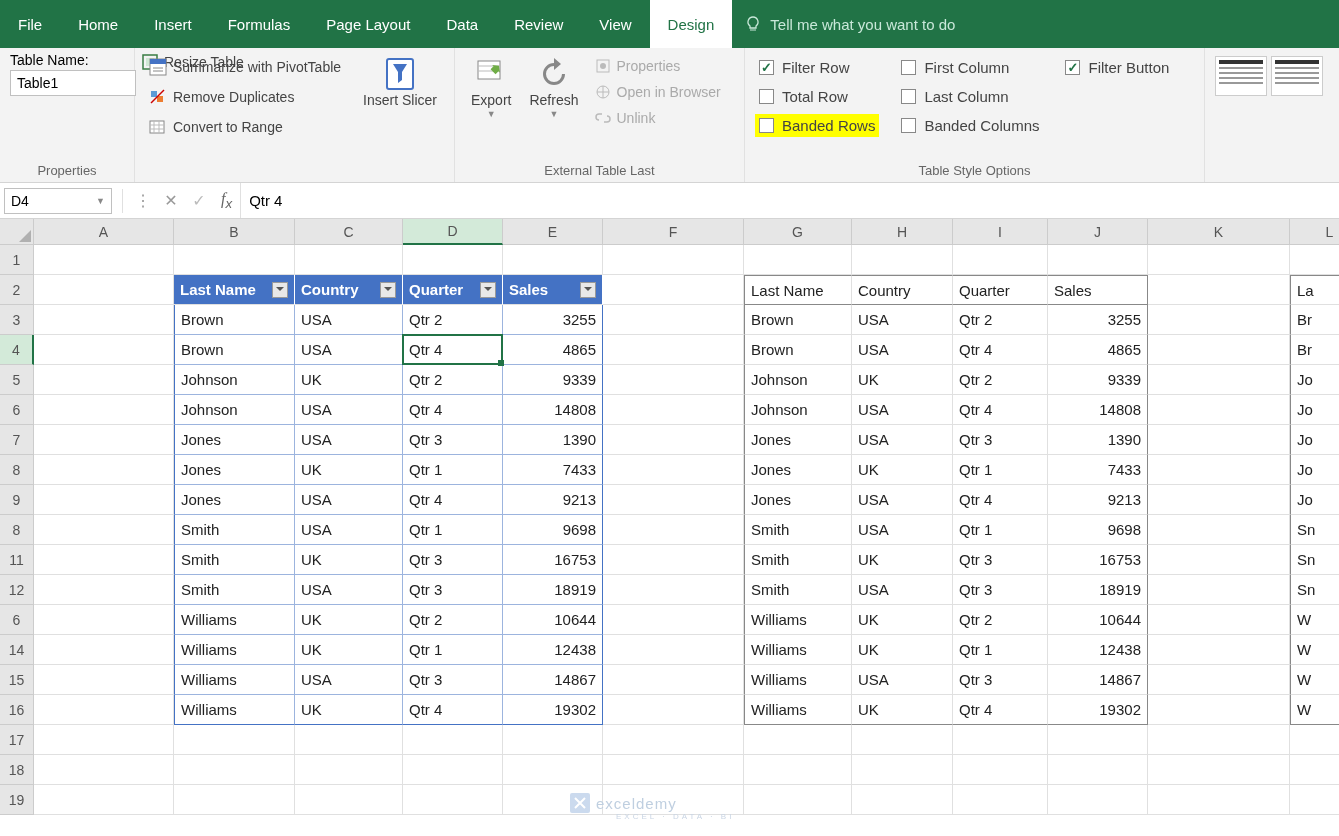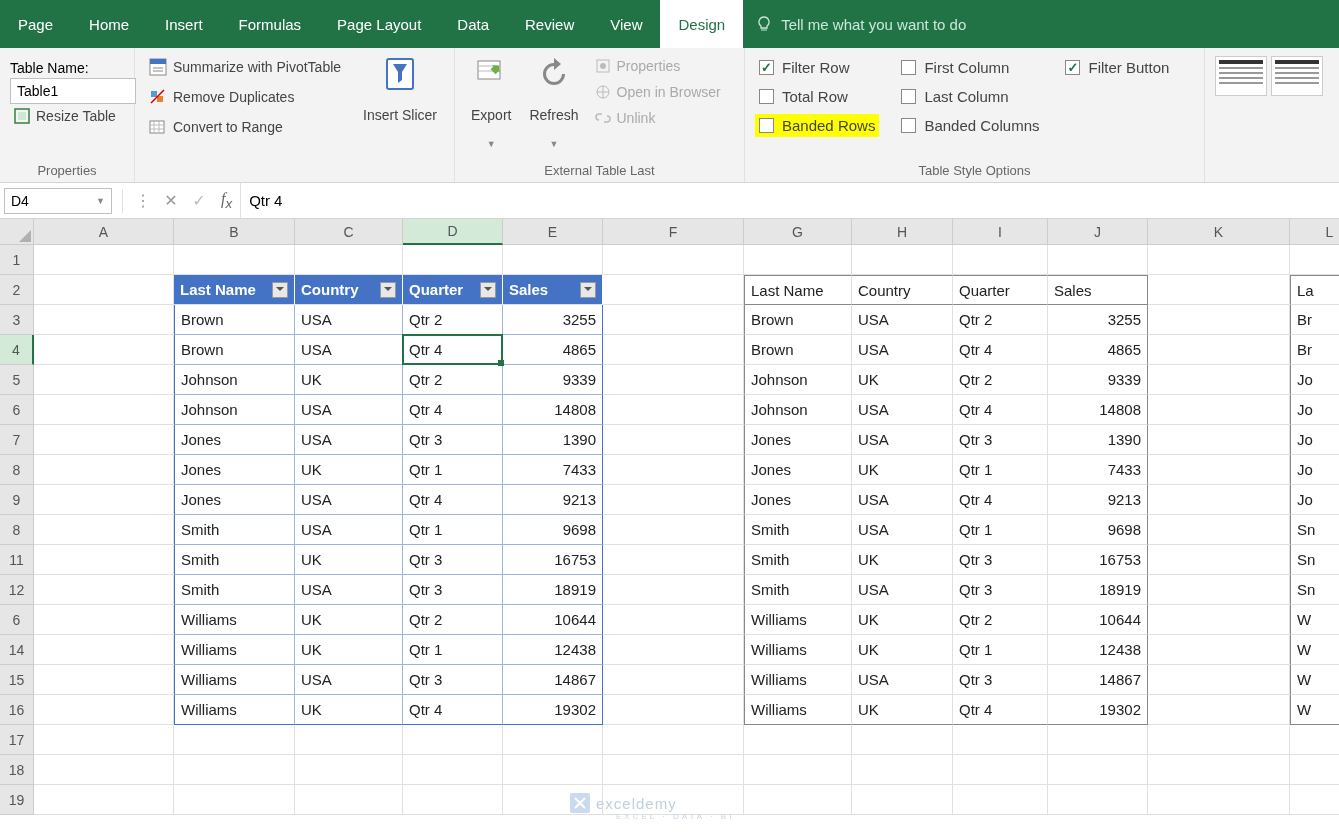--- a/index.html
+++ b/index.html
@@ -15,21 +15,21 @@
 
 .ribbon { height: 135px; background: #f3f3f3; border-bottom: 1px solid #d4d4d4; display: flex; }
 .ribbon-group { border-right: 1px solid #e1e1e1; padding: 4px 10px 2px 10px; display: flex; flex-direction: column; justify-content: space-between; }
 .group-label { text-align: center; font-size: 13px; color: #666; padding: 2px 0; }
 .group-content { flex: 1; display: flex; align-items: flex-start; gap: 6px; }
 
 .prop-col { display: flex; flex-direction: column; gap: 2px; font-size: 14px; }
 .table-name-input { width: 126px; height: 26px; border: 1px solid #c0c0c0; padding: 2px 6px; font-size: 14px; }
 .ribbon-btn { display: flex; align-items: center; gap: 6px; font-size: 14px; color: #444; padding: 2px 4px; cursor: pointer; white-space: nowrap; }
 .ribbon-btn.disabled { color: #aaa; }
-.big-btn { display: flex; flex-direction: column; align-items: center; gap: 15px; font-size: 14px; color: #444; padding: 4px 6px; cursor: pointer; text-align: center; line-height: 1.2; }
+.big-btn { display: flex; flex-direction: column; align-items: center; gap: 0; font-size: 14px; color: #444; padding: 4px 6px; cursor: pointer; text-align: center; line-height: 1.2; }
 .big-icon { width: 36px; height: 36px; display: flex; align-items: center; justify-content: center; }
 
 .checkbox-row { display: flex; align-items: center; gap: 8px; font-size: 15px; color: #444; padding: 3px 4px; cursor: pointer; white-space: nowrap; }
 .checkbox { width: 15px; height: 15px; border: 1px solid #888; display: flex; align-items: center; justify-content: center; background: #fff; }
 .checkbox.checked::after { content: '✓'; font-size: 13px; color: #217346; font-weight: bold; line-height: 1; }
 .hl { background: #ffff00; }
 
 .style-gallery { display: flex; align-items: flex-start; gap: 4px; padding-top: 4px; }
 .style-thumb { width: 52px; height: 40px; border: 1px solid #ccc; background: #fff; position: relative; }
 .style-thumb .tl { display: block; height: 4px; background: #333; margin: 3px 3px 0 3px; }
@@ -71,42 +71,42 @@
 .active-cell-ring::after { content: ''; position: absolute; right: -3px; bottom: -3px; width: 6px; height: 6px; background: #217346; }
 
 
 .watermark { position: absolute; left: 570px; top: 793px; font-size: 15px; color: #bfcfe0; display: flex; align-items: center; gap: 6px; letter-spacing: 1px; }
 .watermark-sub { position: absolute; left: 616px; top: 812px; font-size: 8px; color: #c9d5e4; letter-spacing: 3px; }
 </style>
 </head>
 <body>
 
 <div class="ribbon-tabs" id="ribbon-tabs">
-    <div class="ribbon-tab">Page</div>
+    <div class="ribbon-tab">File</div>
     <div class="ribbon-tab">Home</div>
     <div class="ribbon-tab">Insert</div>
     <div class="ribbon-tab">Formulas</div>
     <div class="ribbon-tab">Page Layout</div>
     <div class="ribbon-tab">Data</div>
     <div class="ribbon-tab">Review</div>
     <div class="ribbon-tab">View</div>
     <div class="ribbon-tab active">Design</div>
     <div class="tell-me">
       <svg width="18" height="18">
         <path d="M9 2a5 5 0 0 0-3 9v2h6v-2a5 5 0 0 0-3-9z" fill="none" stroke="#c9e8d9" stroke-width="1.3"></path>
         <line x1="6" y1="15" x2="12" y2="15" stroke="#c9e8d9"></line>
       </svg>
       <span>Tell me what you want to do</span>
     </div>
   </div>
 
 <div class="ribbon">
 
   <div class="ribbon-group" style="width:135px">
-    <div class="group-content" style="flex-direction:column; gap:2px;margin-top:8px;">
+    <div class="group-content" style="flex-direction:row; gap:2px;">
       <div class="prop-col">
         <span>Table Name:</span>
         <input class="table-name-input" value="Table1" style="">
       </div>
       <div class="ribbon-btn">
         <svg width="16" height="16">
             <rect x="1" y="1" width="14" height="14" fill="none" stroke="#3a7d44" stroke-width="1.5"></rect>
             <rect x="4" y="4" width="8" height="8" fill="#cfe8d4"></rect>
           </svg>
         <span>Resize Table</span>

